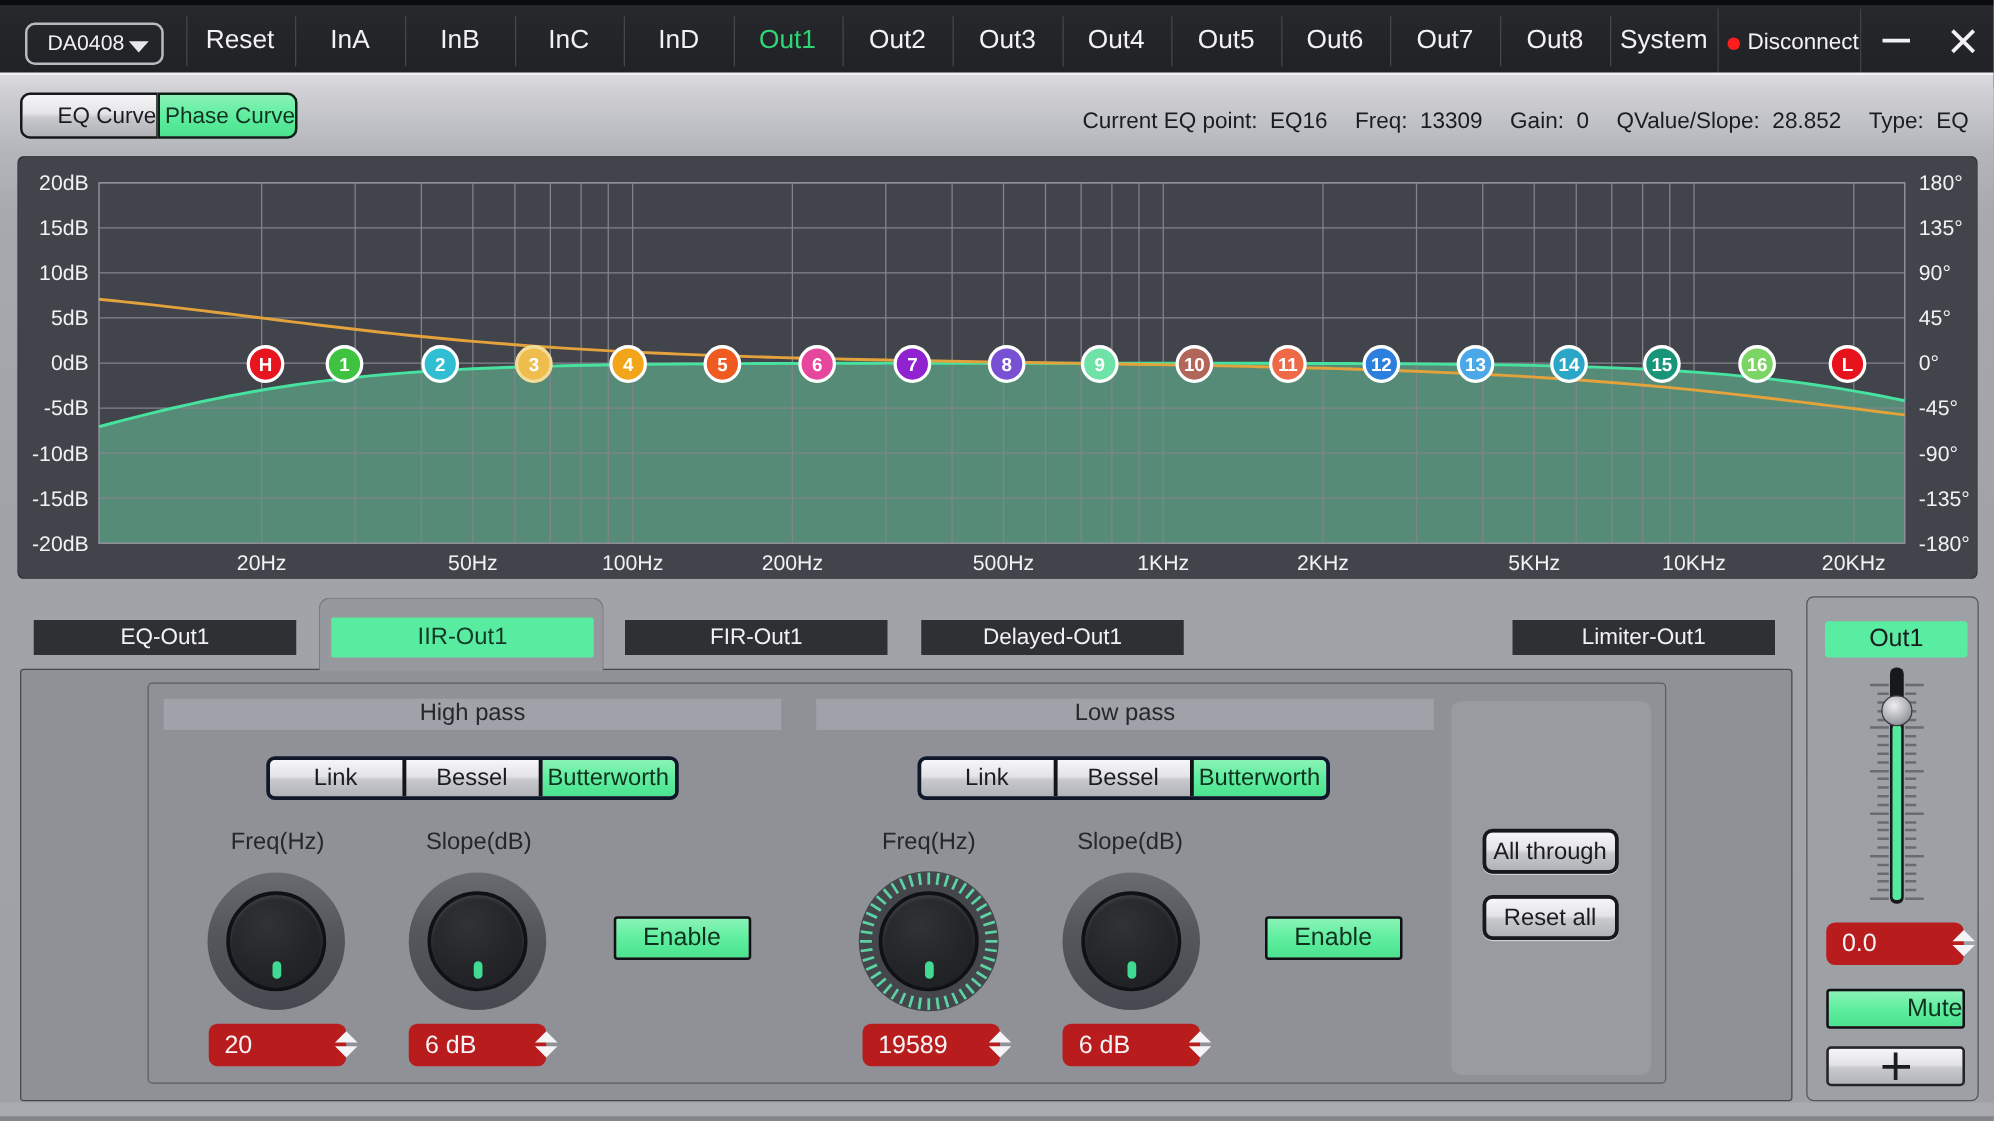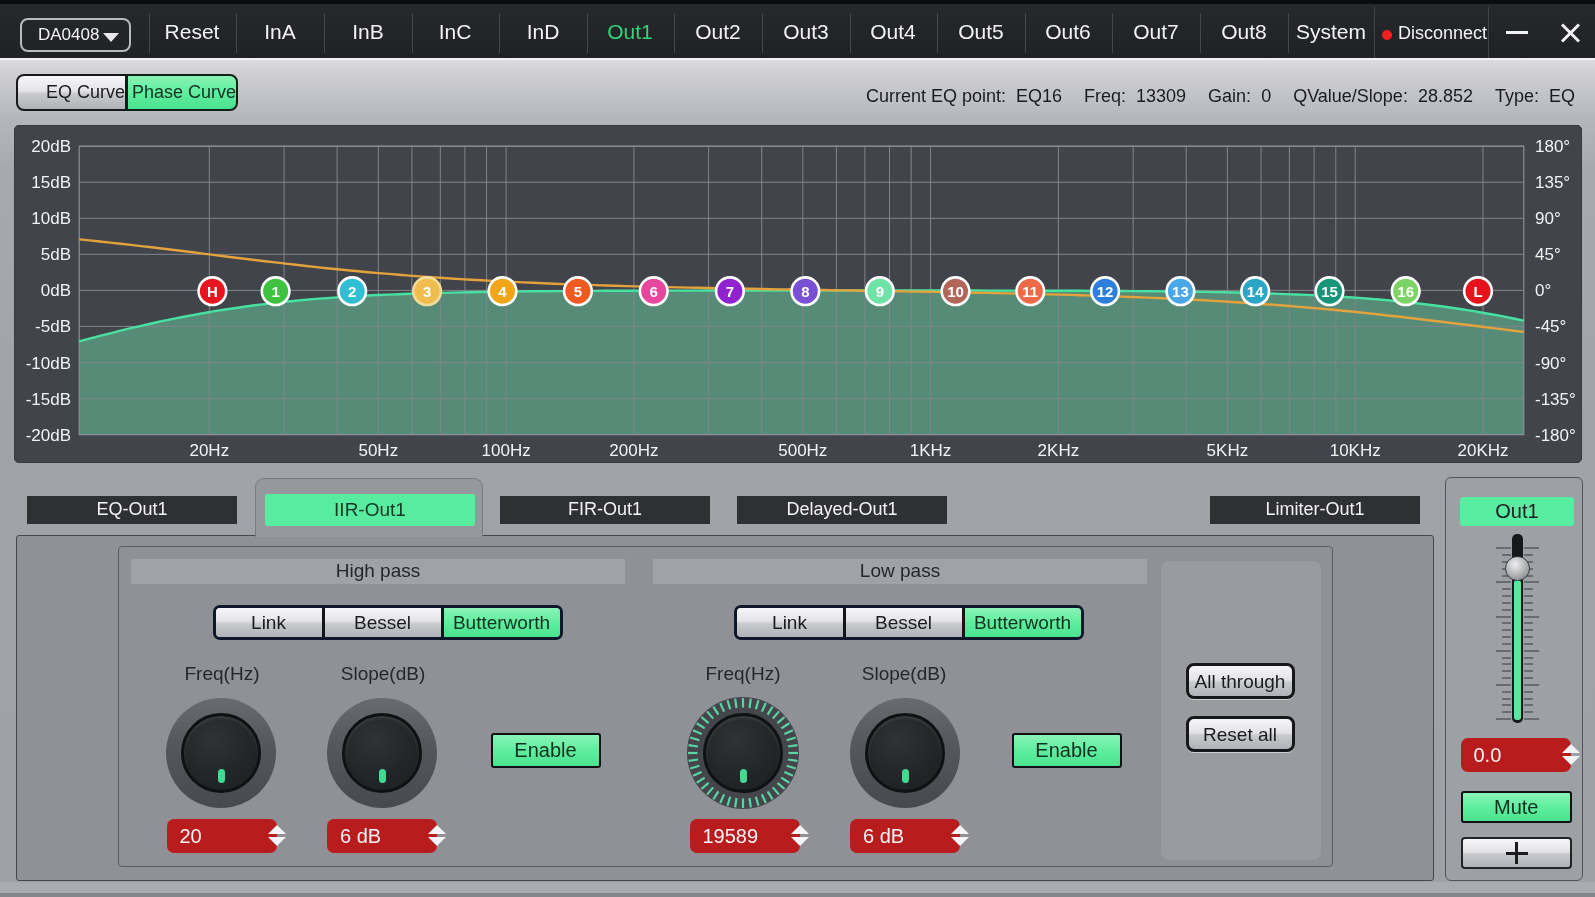--- a/index.html
+++ b/index.html
@@ -27,21 +27,21 @@
 #eqinfo span{margin-left:22px}
 .dtab{position:absolute;top:496px;width:210px;height:27.5px;background:#2f3033;color:#f2f2f4;font-size:18px;text-align:center;line-height:27px}
 #iirtabbg{position:absolute;left:255px;top:478px;width:228px;height:59px;background:#97989e;border:1px solid #7a7b81;border-bottom:none;border-radius:9px 9px 0 0;z-index:3}
 #iirtab{position:absolute;left:9px;top:15px;width:210px;height:32px;background:#57ec9f;color:#143826;font-size:19px;text-align:center;line-height:32px;border-radius:2px}
 #mainpanel{position:absolute;left:16px;top:535px;width:1418px;height:346px;background:#8f9197;border:1px solid #46474c;border-radius:3px;z-index:2}
 .gbox{position:absolute;top:546px;height:321px;border:1px solid #5c5d62;border-radius:4px;z-index:4}
 #subpanel{position:absolute;z-index:4;left:1160.5px;top:561px;width:160.5px;height:299px;background:#9a9ba1;border-radius:8px}
 .hdrbar{position:absolute;z-index:4;top:559px;height:24.5px;background:#a1a2a9;color:#26272b;font-size:19px;text-align:center;line-height:24px}
 .segwrap{position:absolute;z-index:4;display:flex;border:3px solid #0f172a;border-radius:7px;overflow:hidden;height:35px;box-sizing:border-box}
 .segitem{width:106px;height:29px;font-size:19px;line-height:29px;text-align:center;color:#1b1c20}
-.sb{border-left:3px solid #141518;width:119px}
+.sb{border-left:3px solid #141518;width:109px}
 .segitem.green{color:#10311f}
 .klabel{position:absolute;z-index:4;top:663px;width:160px;text-align:center;font-size:19px;color:#26272b}
 .knobouter{position:absolute;z-index:4;width:110px;height:110px;border-radius:50%;background:linear-gradient(180deg,#6a6b71 0%,#57585e 40%,#484950 100%)}
 .ticksvg{position:absolute;z-index:5}
 .knobring{position:absolute;z-index:4;width:112px;height:112px;border-radius:50%;background:#45464c}
 .knobinner{position:absolute;z-index:4;width:80px;height:80px;border-radius:50%;background:radial-gradient(circle at 40% 32%,#303236,#232529 55%,#1b1d20 100%);border:3px solid #101114;box-shadow:inset 0 2px 3px rgba(255,255,255,0.10)}
 .knobdot{position:absolute;z-index:4;width:7px;height:14px;border-radius:4px;background:#41da92}
 .spin{position:absolute;z-index:4;height:34.5px;background:#b91c1c;border-radius:7px;color:#f4f4f6}
 .sv{position:absolute;left:13px;top:6px;font-size:20px}
 .arr{position:absolute;right:9px;top:6px}
@@ -49,21 +49,21 @@
 .au{top:0px;border-bottom:9px solid #f4f4f6}
 .ad{top:12px;border-top:9px solid #f4f4f6}
 .ebtn{position:absolute;z-index:4;width:110px;height:35px;border:2px solid #101114;border-radius:3px;font-size:20px;line-height:31px;text-align:center;color:#10311f}
 .sbtn{position:absolute;z-index:4;width:109px;height:35.5px;border:3px solid #17181b;border-radius:8px;font-size:19px;line-height:31px;text-align:center;color:#1b1c20;box-shadow:0 1px 0 rgba(255,255,255,0.5)}
 #sidebar{position:absolute;left:1445px;top:477px;width:138px;height:404px;background:#9da0a5;border:1px solid #54555a;border-radius:6px;z-index:2}
 #out1btn{position:absolute;left:14px;top:19px;width:114px;height:28.5px;background:#58eda1;border-radius:3px;font-size:20px;line-height:28px;text-align:center;color:#1b1c20}
 #slot{position:absolute;left:65.5px;top:56px;width:11px;height:189px;background:#17181b;border-radius:5px}
 #sgreen{position:absolute;left:67.5px;top:102px;width:7px;height:140px;background:#55eb9e;border-radius:3px}
 #shandle{position:absolute;left:58.5px;top:78px;width:25px;height:25px;border-radius:50%;background:radial-gradient(circle at 40% 32%,#eeeef0,#b9babe 45%,#77787e 100%);border:1px solid #3a3b40}
 #spin2{left:14.5px;top:259.5px;width:110.5px}
-#muteb{position:absolute;left:14.5px;top:313px;width:111.5px;height:32px;border:2px solid #101114;border-radius:3px;font-size:20px;line-height:28px;text-align:center;color:#10311f}
+#muteb{position:absolute;left:14.5px;top:313px;width:111.5px;height:32px;border:2px solid #101114;border-radius:3px;font-size:20px;line-height:28px;text-align:right;color:#10311f}
 #plusb{position:absolute;left:14.5px;top:359px;width:111.5px;height:32px;border:2px solid #232427;border-radius:4px}
 #ph{position:absolute;left:43px;top:13px;width:22px;height:2.5px;background:#1b1c20}
 #pv{position:absolute;left:52.7px;top:3px;width:2.5px;height:22px;background:#1b1c20}
 .tick{position:absolute;height:2px;background:#6a6b71}
 </style></head>
 <body>
 <div id="page">
 <div id="titlebar">
 <div id="combo">DA0408</div>
 <div class="tsep" style="left:148.7px"></div>

